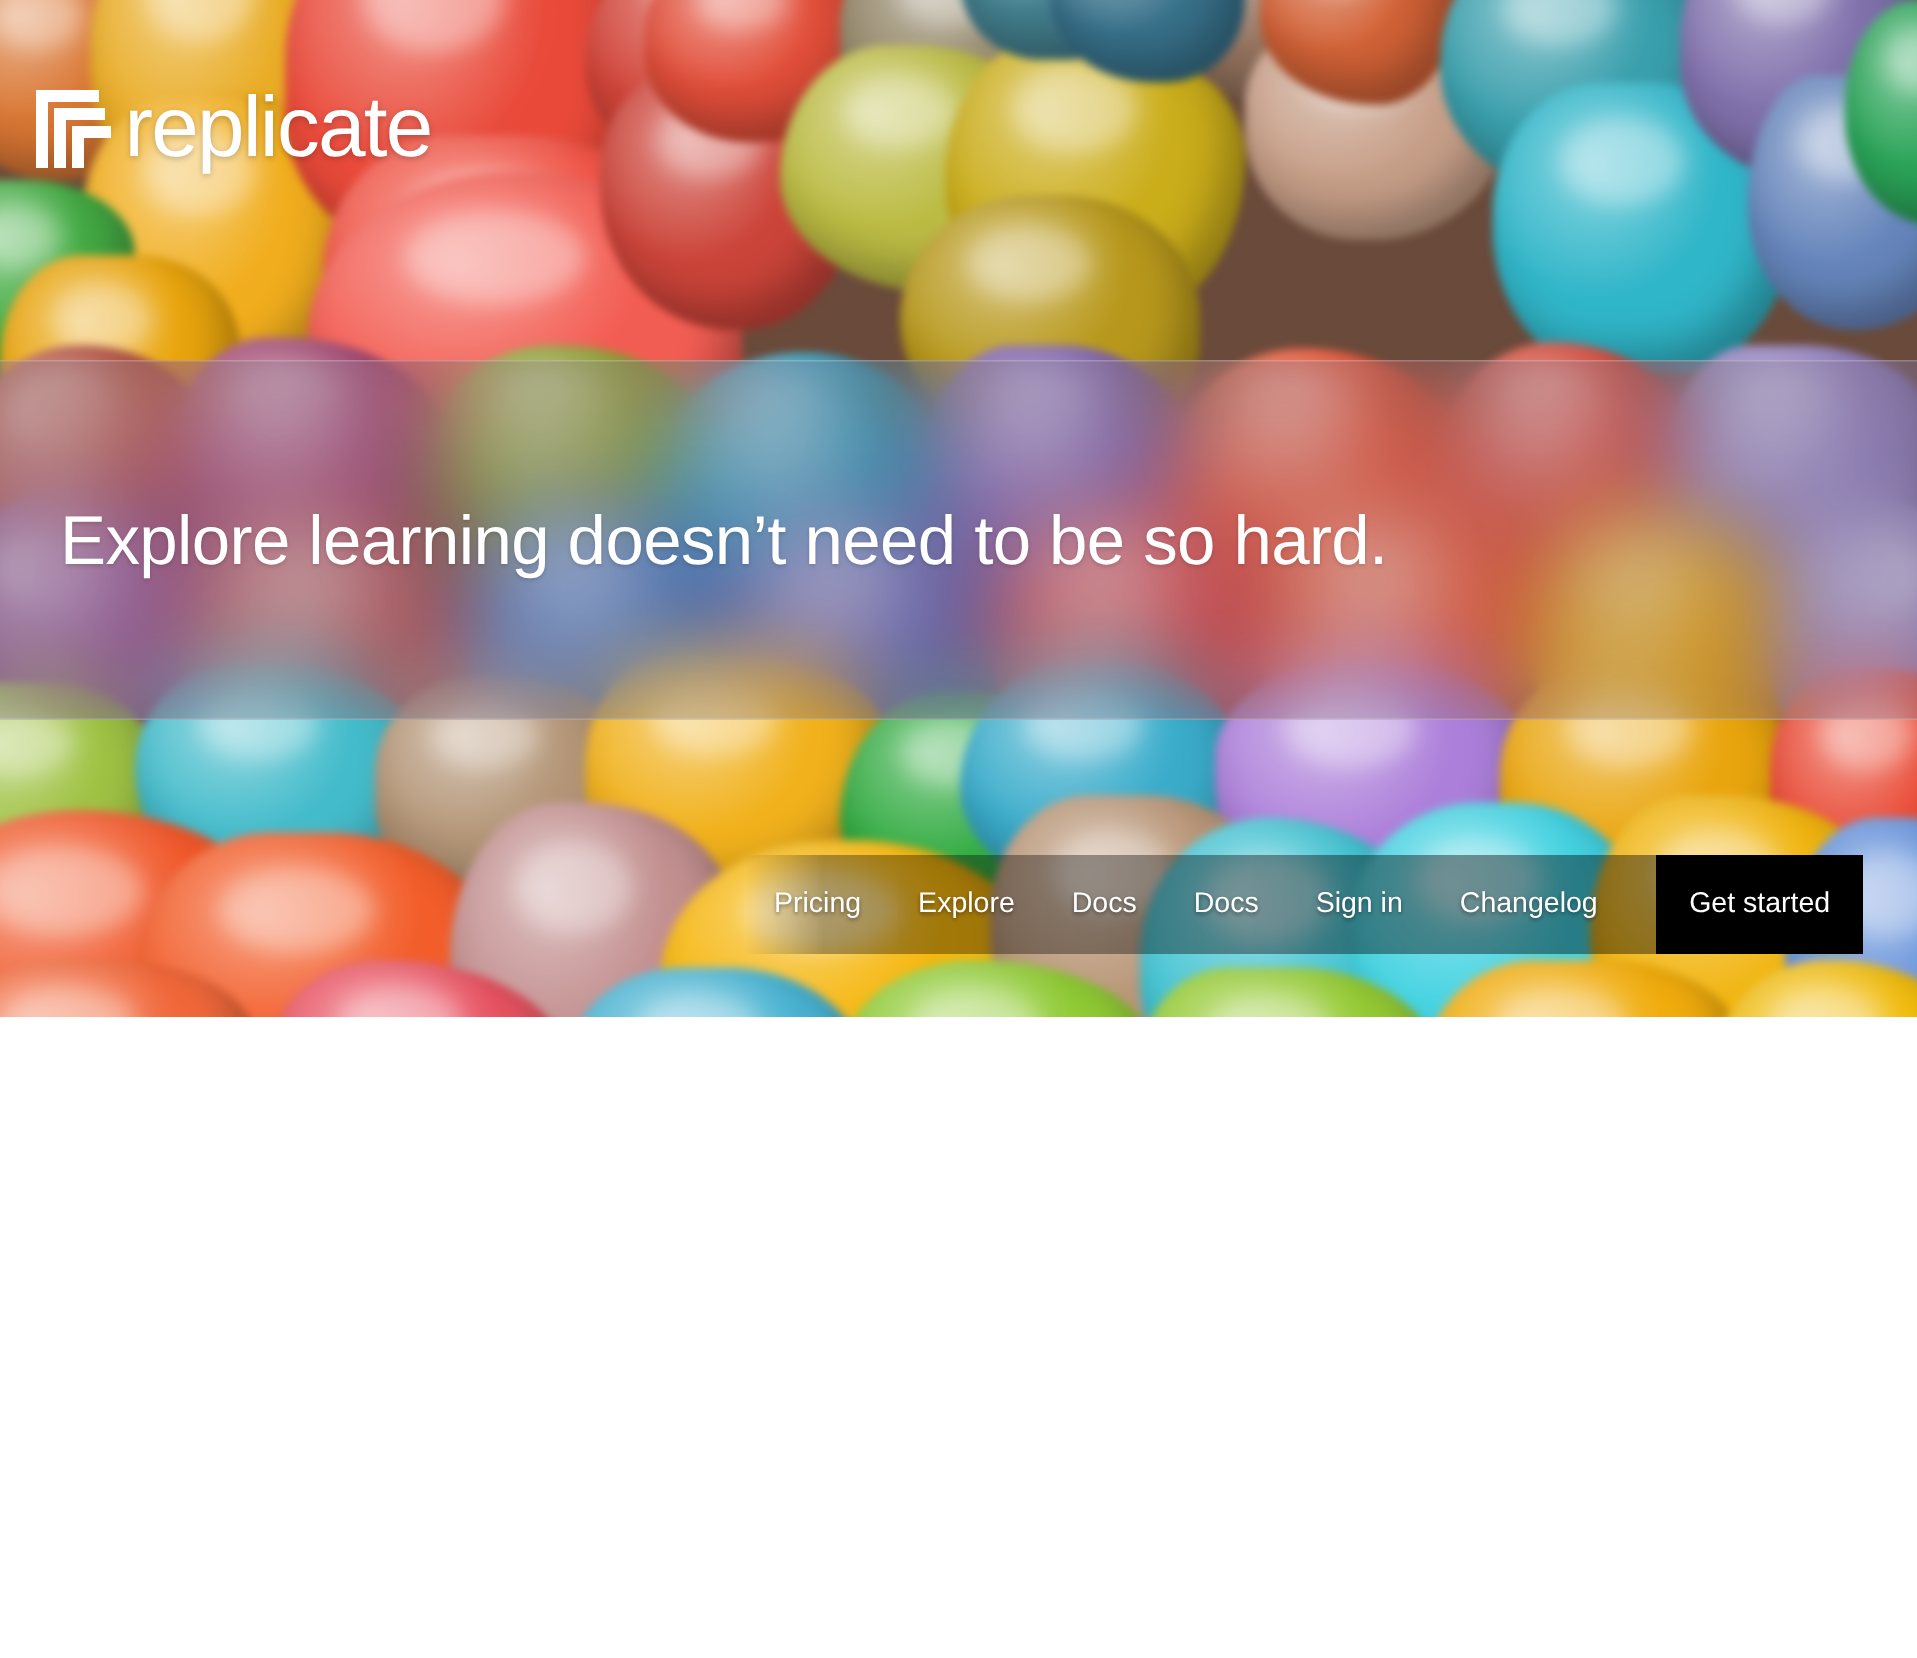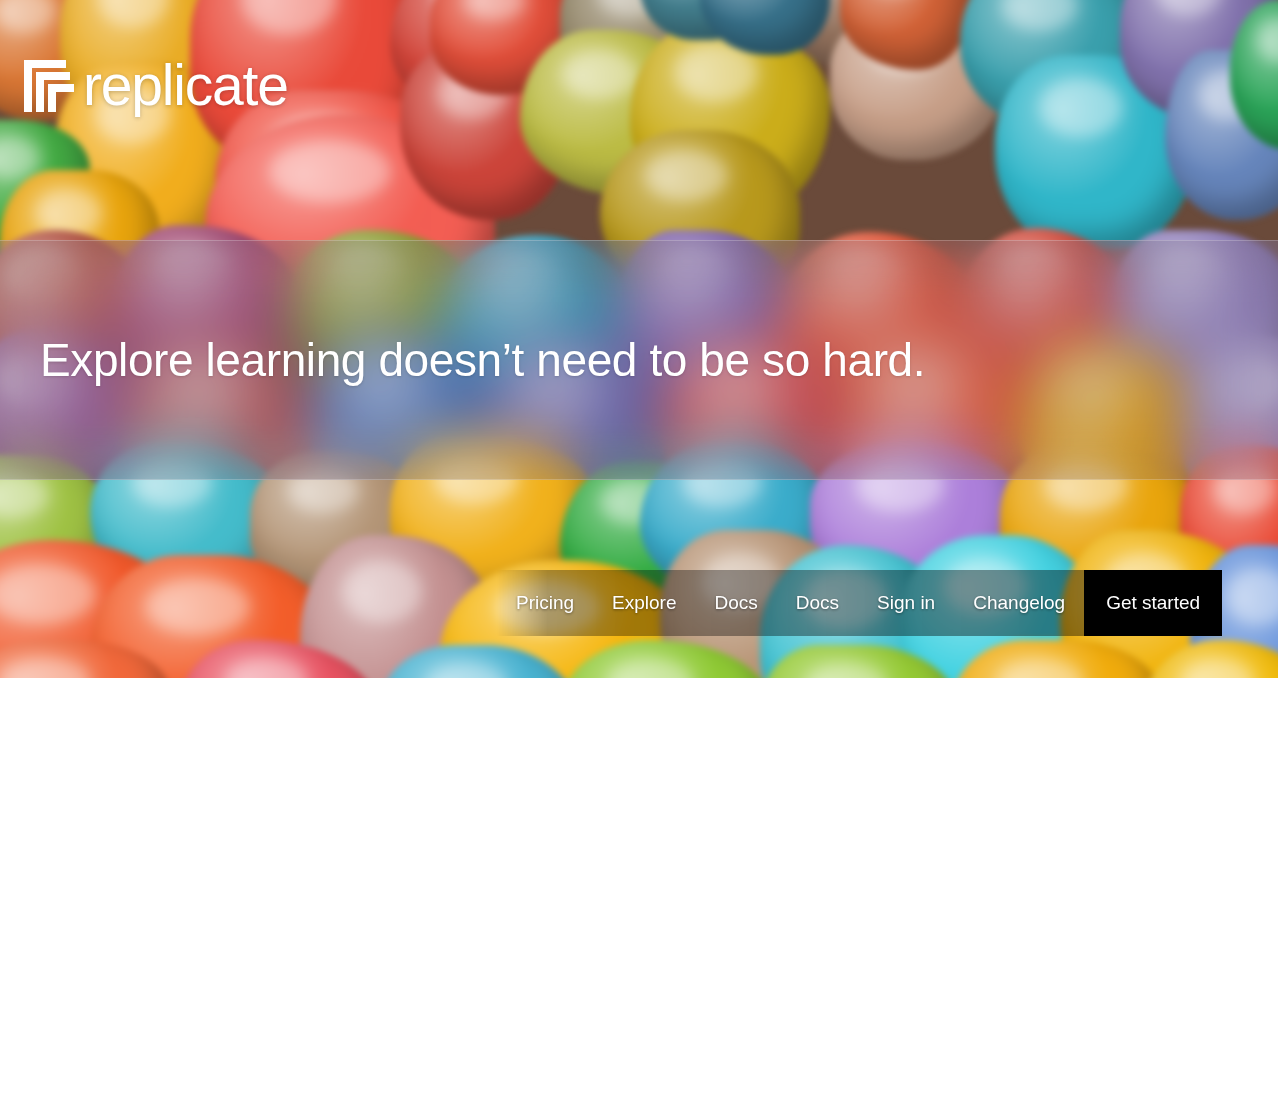--- a/index.html
+++ b/index.html
@@ -128,21 +128,21 @@
     font-size: 19px;
     font-weight: 400;
     white-space: nowrap;
     text-shadow: 0 1px 3px rgba(0,0,0,0.45);
     cursor: pointer;
   }
   .nav-cta {
     display: flex;
     align-items: center;
     padding: 0 22px;
-    margin-left: 0;
+    margin-left: 20px;
     background: #000000;
     color: #ffffff;
     font-size: 19px;
     white-space: nowrap;
     cursor: pointer;
   }
 
   
   .content {
     position: absolute;

